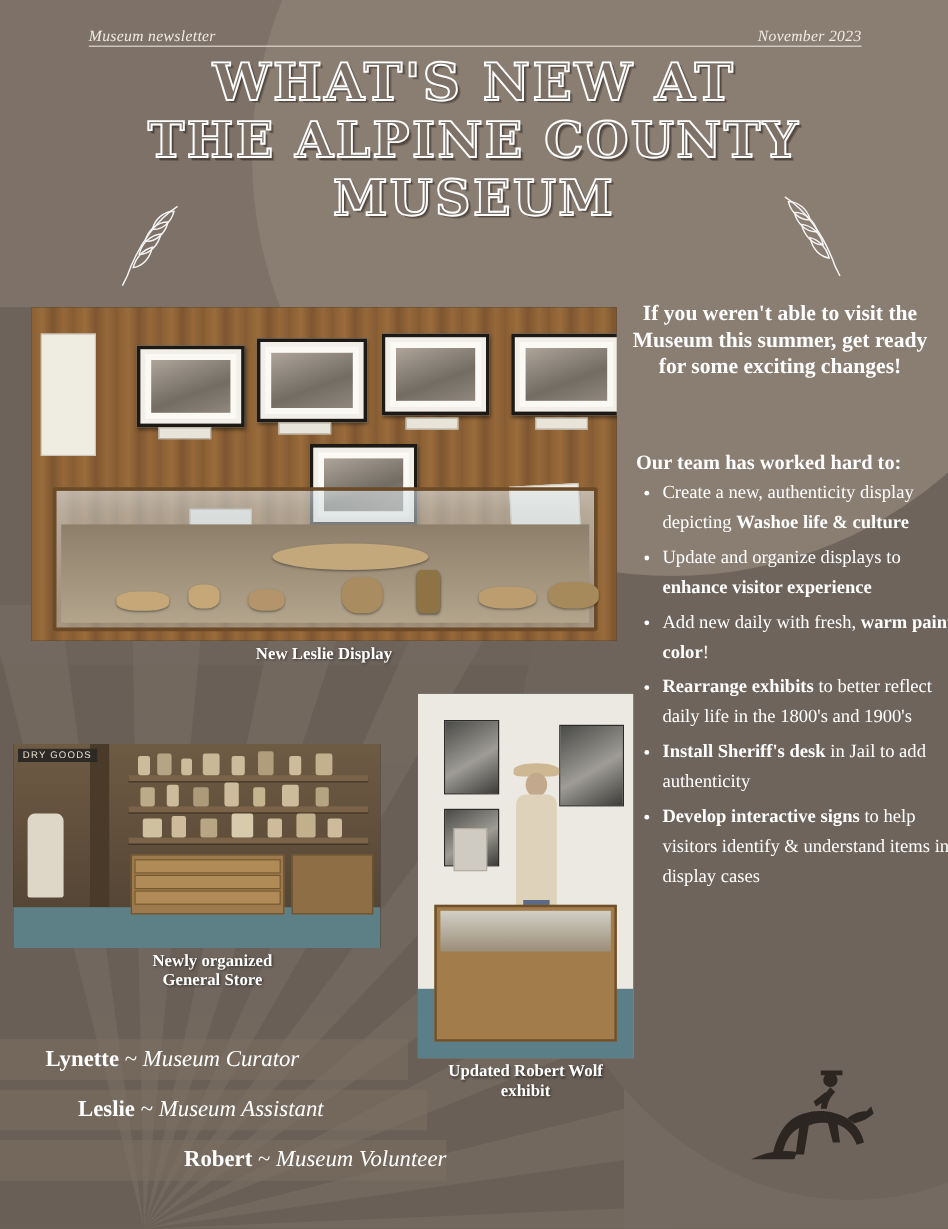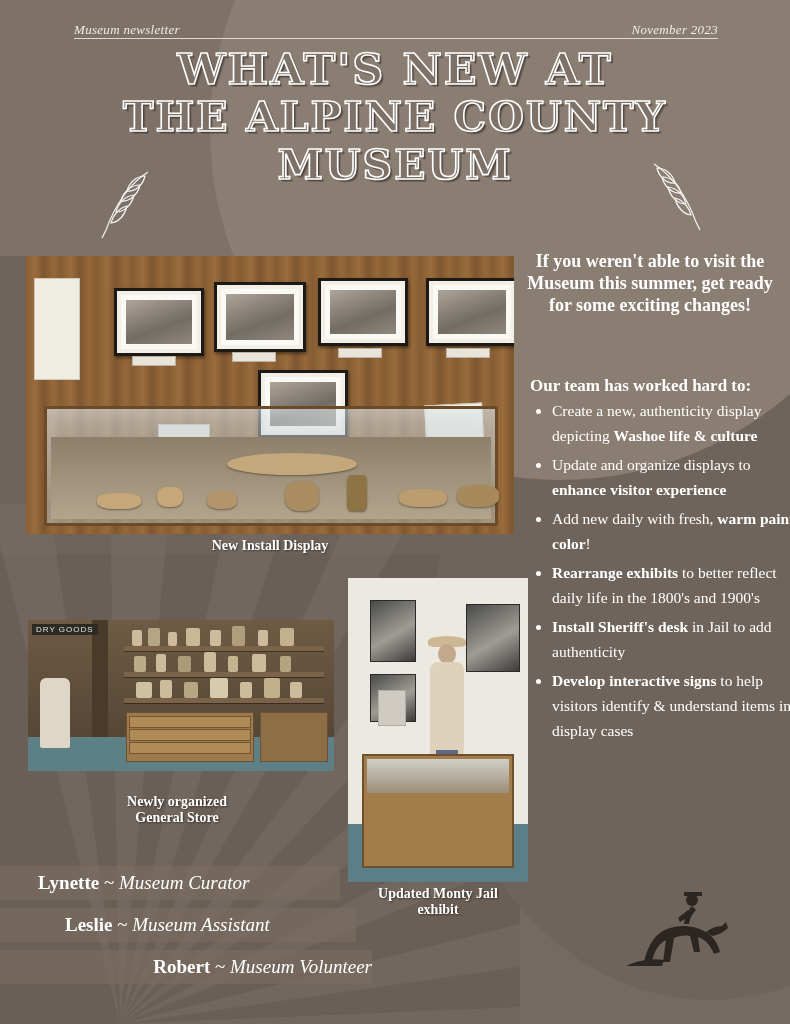--- a/index.html
+++ b/index.html
@@ -137,21 +137,21 @@
     font-family: "Liberation Serif", serif;
     font-weight: bold;
     font-size: 14px;
     line-height: 16px;
     text-shadow: 1px 1px 2px rgba(0,0,0,.5);
   }
 
   #photo-washoe { left: 26px; top: 256px; width: 488px; height: 278px; }
   #cap-washoe   { left: 26px; top: 538px; width: 488px; }
 
-  #photo-store  { left: 28px; top: 620px; width: 306px; height: 151px; }
+  #photo-store  { left: 11px; top: 620px; width: 306px; height: 170px; }
   #cap-store    { left: 24px; top: 794px; width: 306px; }
 
   #photo-monty  { left: 348px; top: 578px; width: 180px; height: 304px; }
   #cap-monty    { left: 348px; top: 886px; width: 180px; }
 
   
   .wall {
     position: absolute; inset: 0;
     background:
       repeating-linear-gradient(90deg,
@@ -447,21 +447,21 @@
       <div class="artifact" style="left:50px; top:84px; width:44px; height:16px;"></div>
       <div class="artifact" style="left:110px; top:78px; width:26px; height:20px;"></div>
       <div class="artifact" style="left:160px; top:82px; width:30px; height:18px; background:#b4946a;"></div>
       <div class="artifact" style="left:238px; top:72px; width:34px; height:30px; background:#a98d60;"></div>
       <div class="artifact" style="left:300px; top:66px; width:20px; height:36px; background:#8e7345; border-radius:20%;"></div>
       <div class="artifact" style="left:352px; top:80px; width:48px; height:18px; background:#bb9d70;"></div>
       <div class="artifact" style="left:410px; top:76px; width:42px; height:22px; background:#a78a5c;"></div>
       <div class="artifact" style="left:180px; top:44px; width:130px; height:22px; background:#c3a87c; border-radius:50%;"></div>
     </div>
   </div>
-  <div class="caption" id="cap-washoe">New Install Display</div>
+  <div class="caption" id="cap-washoe">New Leslie Display</div>
 
   <div class="photo" id="photo-store">
     <div class="store-bg"></div>
     <div class="store-beam" style="left:64px;"></div>
     <div class="store-floor"></div>
     <div class="shelf" style="left:96px; top:26px; width:200px; height:5px;"></div>
     <div class="shelf" style="left:96px; top:52px; width:200px; height:5px;"></div>
     <div class="shelf" style="left:96px; top:78px; width:200px; height:5px;"></div>
     <div class="jar" style="left:104px; top:10px; width:10px; height:16px;"></div>
     <div class="jar" style="left:120px; top:8px; width:12px; height:18px; background:#b6a585;"></div>
@@ -508,21 +508,21 @@
     <div class="bwphoto" style="left:30px; top:112px; width:26px; height:34px; background:#cfcac2; border-color:#b2aca2;"></div>
     <div class="figure-hat"></div>
     <div class="figure-head"></div>
     <div class="figure-body"></div>
     <div class="figure-legs"></div>
     <div class="monty-case">
       <div class="glass"></div>
     </div>
   </div>
   <div class="caption" id="cap-monty">
-    <div>Updated Monty Jail</div>
+    <div>Updated Robert Wolf</div>
     <div>exhibit</div>
   </div>
 
   <div class="intro">If you weren't able to visit the Museum this summer, get ready for some exciting changes!</div>
   <div class="team-head">Our team has worked hard to:</div>
 
   <ul class="bullets">
     <li><span>Create a new, authenticity display depicting </span><b>Washoe life &amp; culture</b><span></span></li>
     <li><span>Update and organize displays to  </span><b>enhance visitor experience</b><span></span></li>
     <li><span>Add new daily with  fresh, </span><b>warm paint color</b><span>!</span></li>

